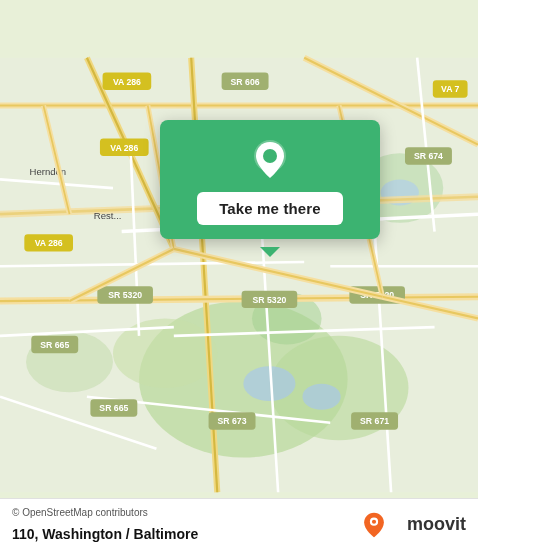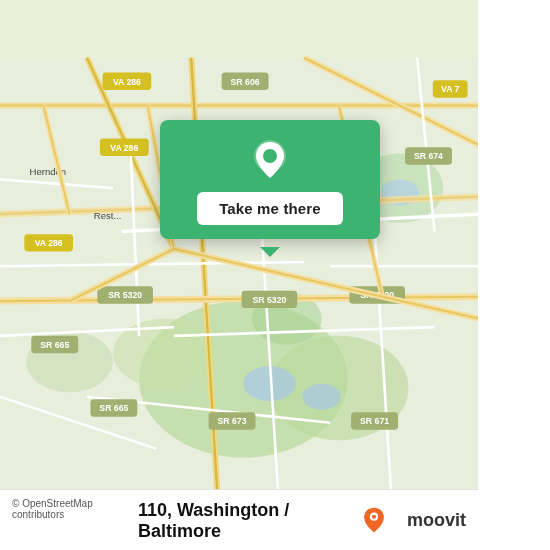--- a/index.html
+++ b/index.html
@@ -82,33 +82,33 @@
       padding: 8px 12px 8px 12px;
       display: flex;
       align-items: center;
       justify-content: space-between;
       z-index: 10;
       border-top: 1px solid #e0e0e0;
     }
 
     #bottom-left {
       display: flex;
-      flex-direction: row;
+      flex-direction: column;
     }
 
     #copyright-text {
       font-size: 10px;
       color: #555;
     }
 
     #location-label {
-      font-size: 18px;
+      font-size: 14px;
       font-weight: bold;
       color: #111;
-      margin-top: 2px;
+      margin-top: 8px;
     }
 
     #moovit-logo {
       display: flex;
       align-items: center;
       gap: 19px;
     }
 
     #moovit-pin {
       width: 28px;

